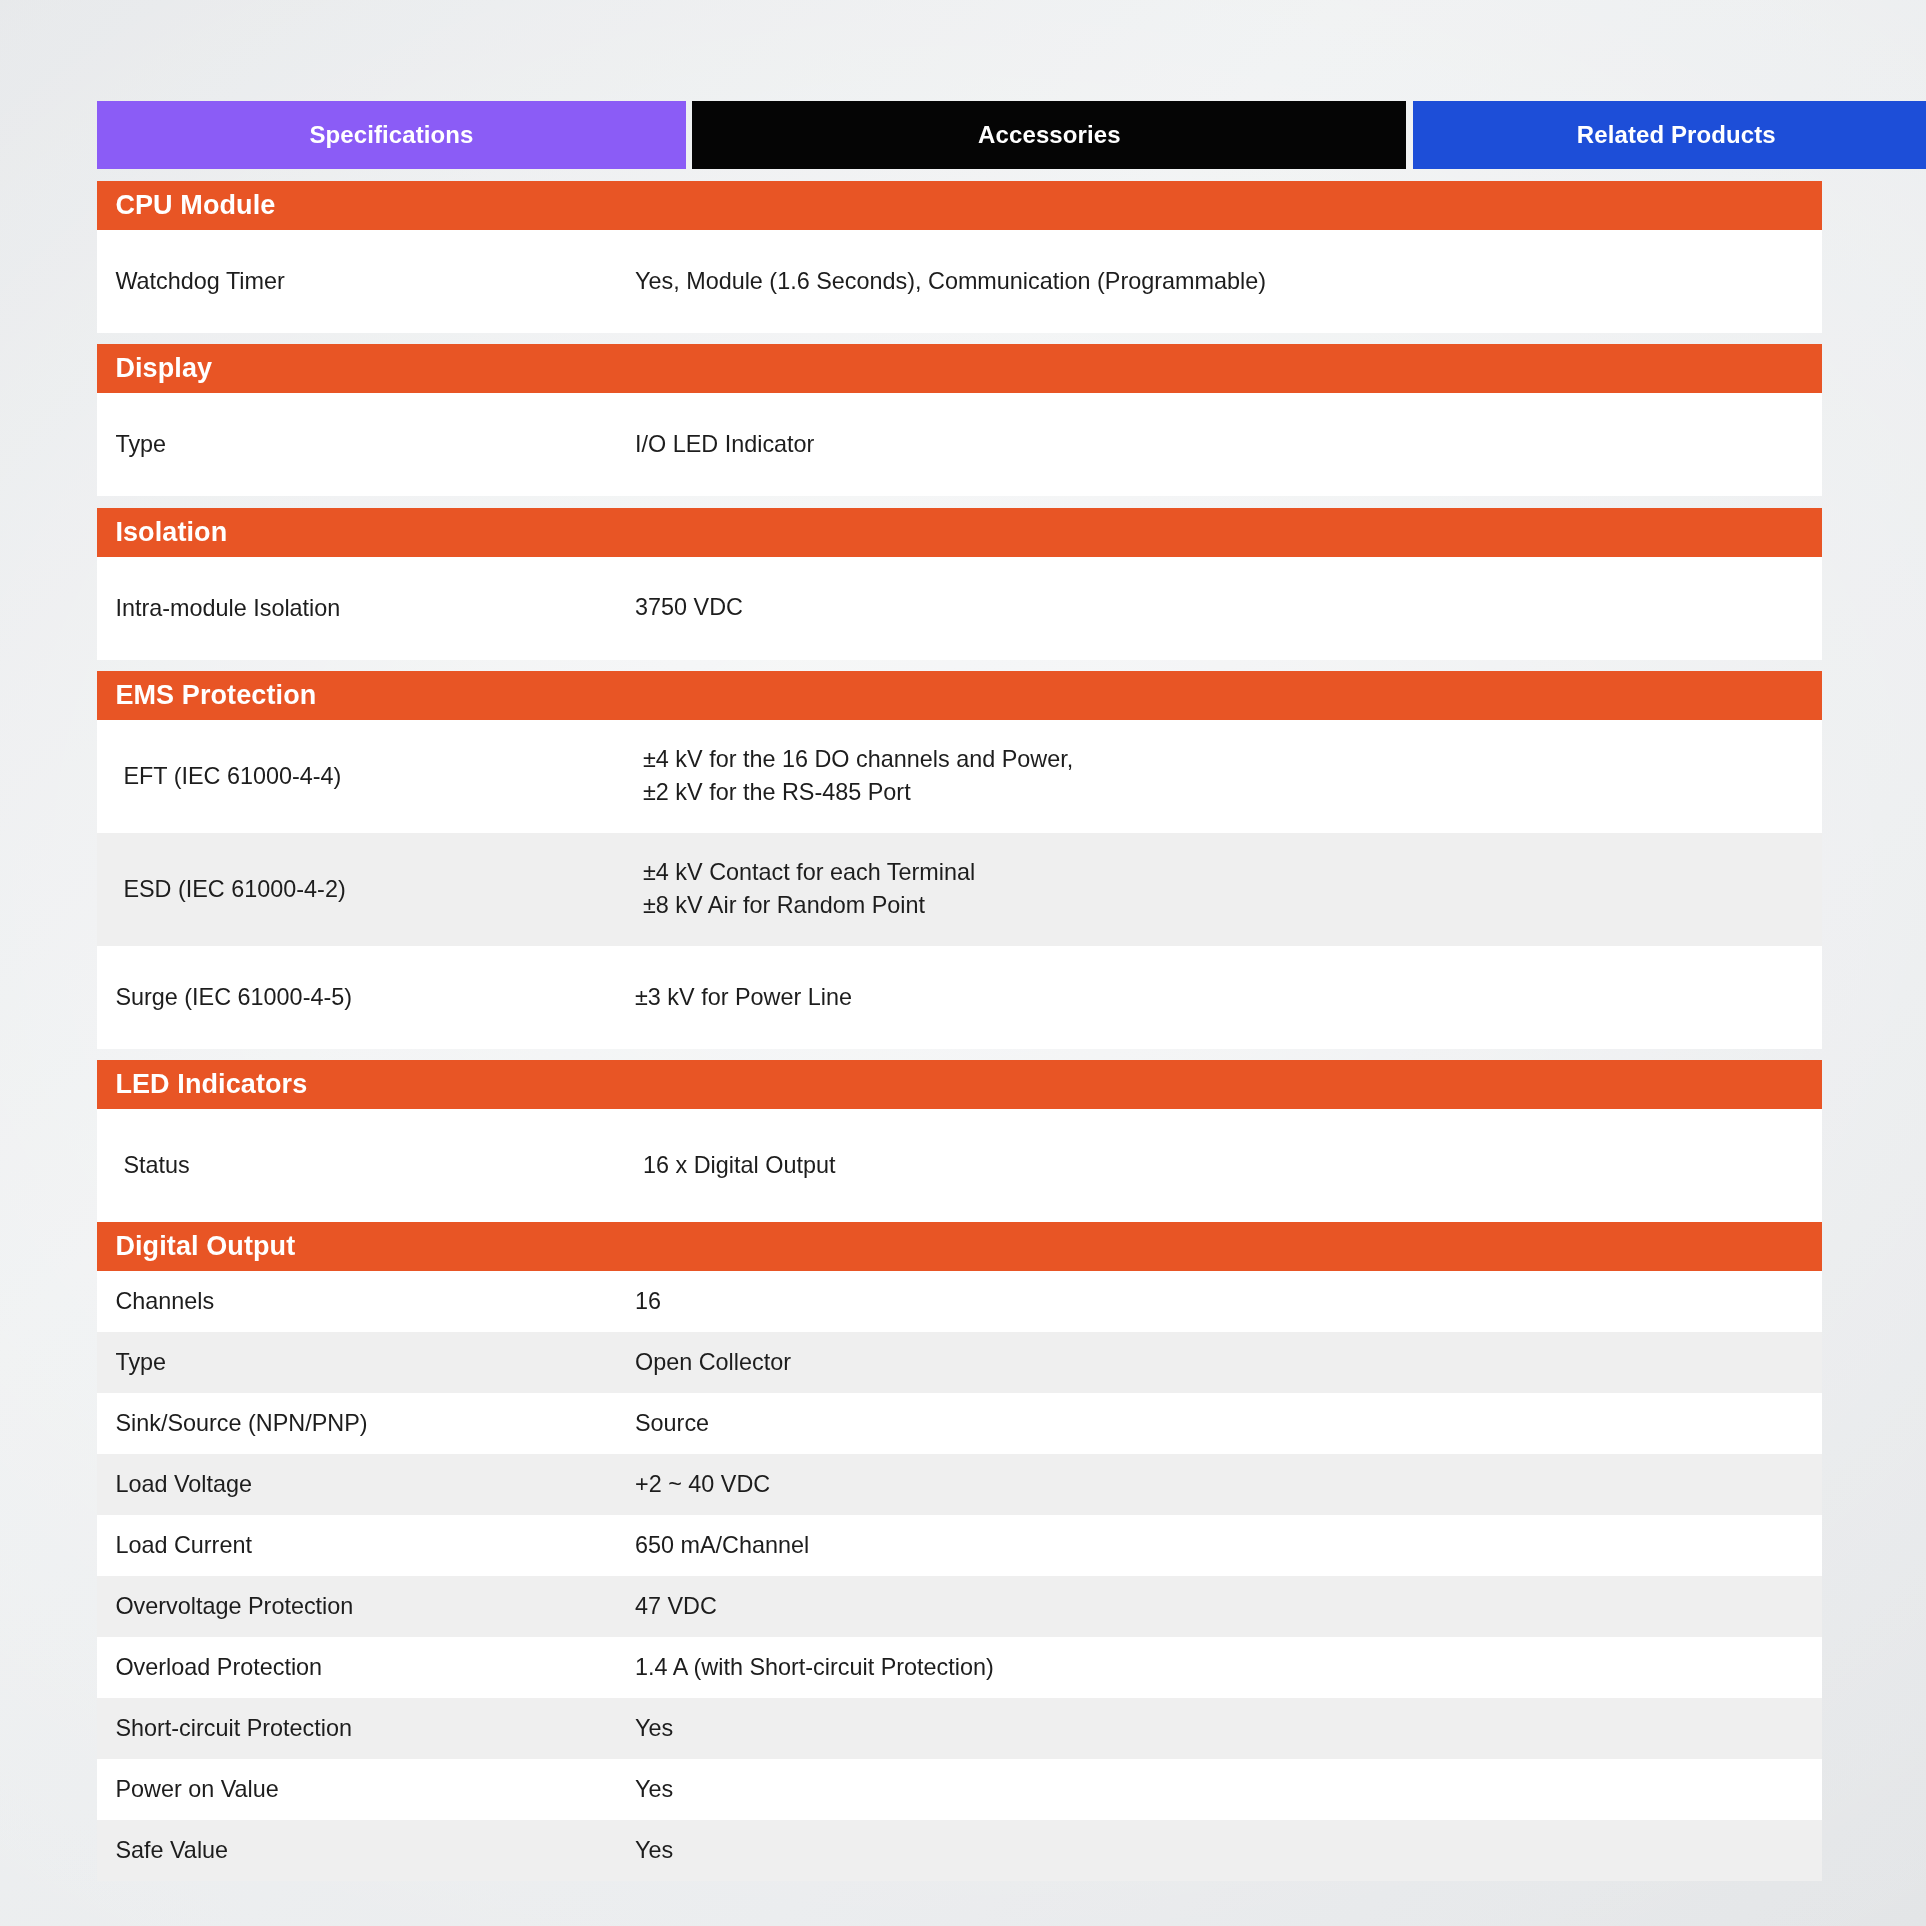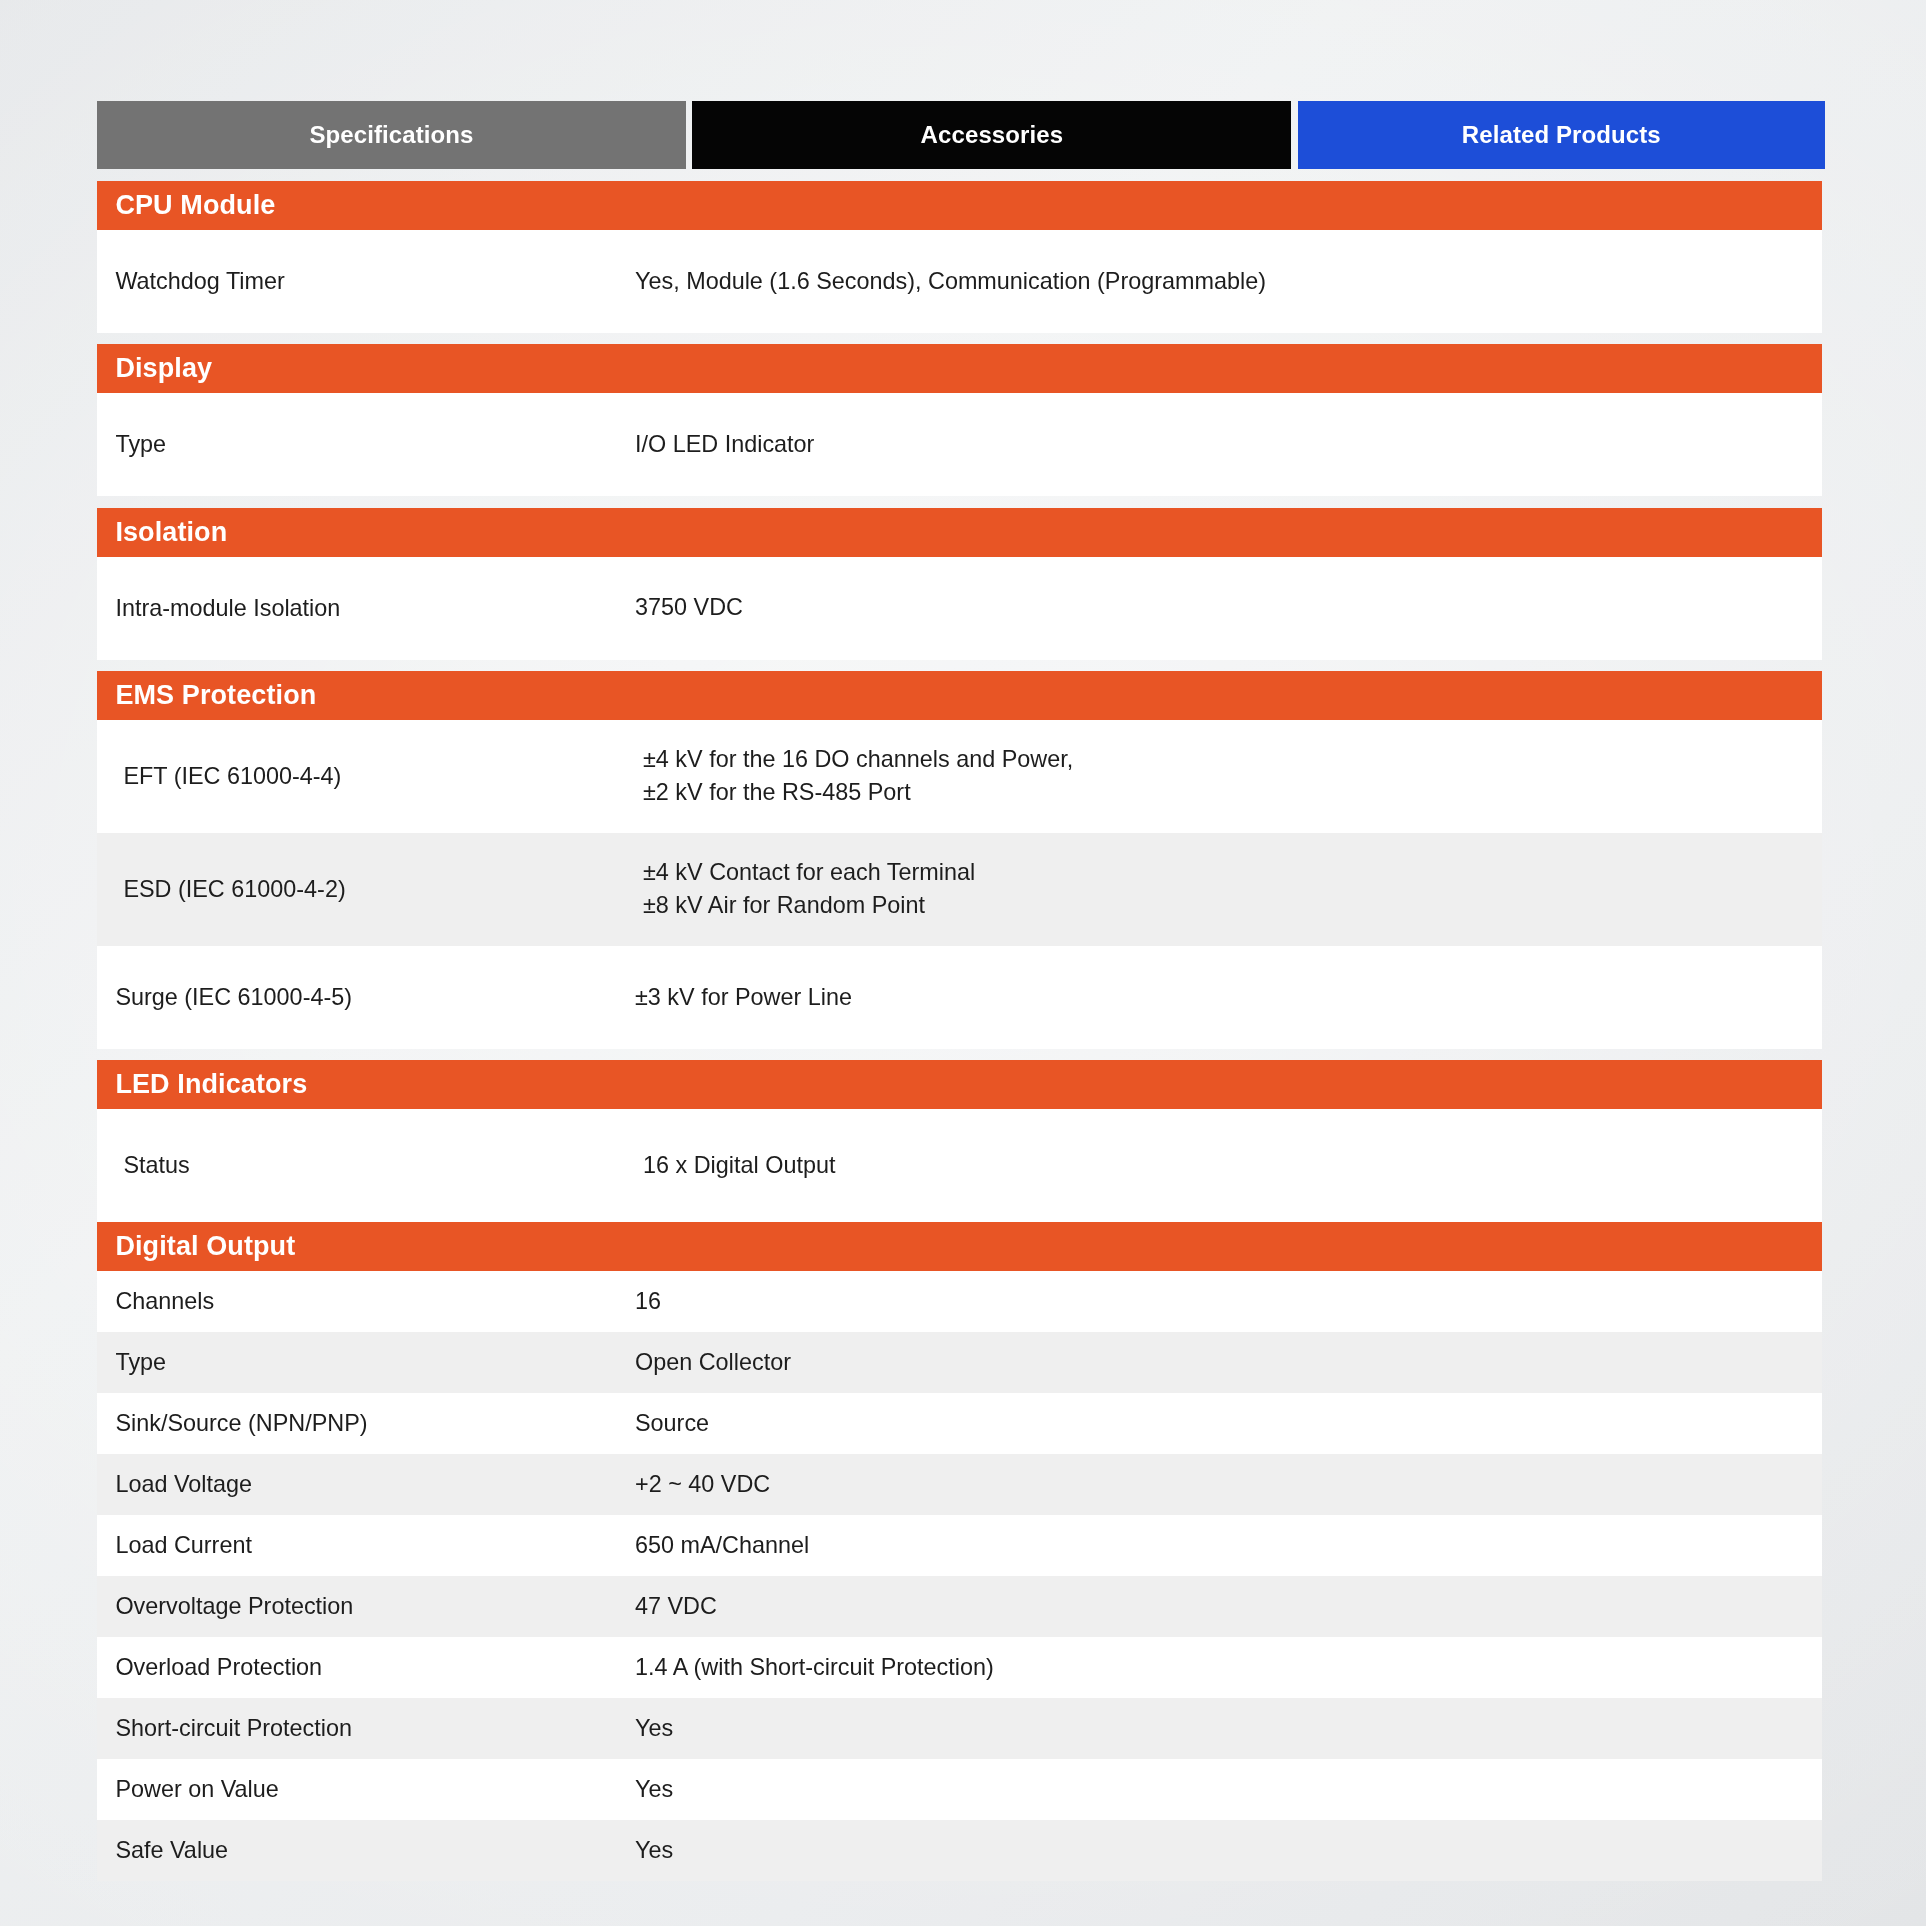--- a/index.html
+++ b/index.html
@@ -43,22 +43,22 @@
     flex: 0 0 auto;
     display: flex;
     align-items: center;
     justify-content: center;
     color: #ffffff;
     font-weight: bold;
     font-size: 24px;
     letter-spacing: 0.1px;
     user-select: none;
   }
-  .tab-specifications { width: 589px; background: #737373; }
-  .tab-accessories    { width: 599px; background: #050505; }
+  .tab-specifications { width: 589px; background: #8b5cf6; }
+  .tab-accessories    { width: 714px; background: #050505; }
   .tab-related        { width: 527px; background: #1d4ed8; }
 
   
   .spec-table {
     margin-top: 12px;
     width: 1725px;
   }
   .section-header {
     background: #e85525;
     color: #ffffff;

